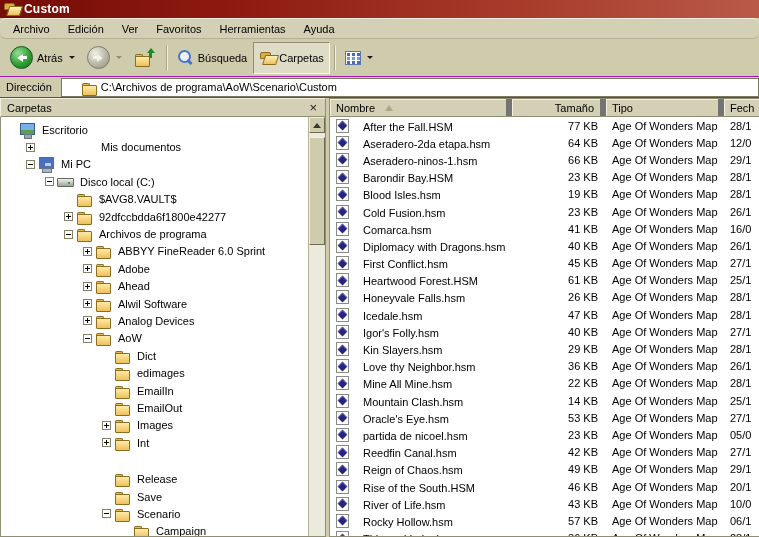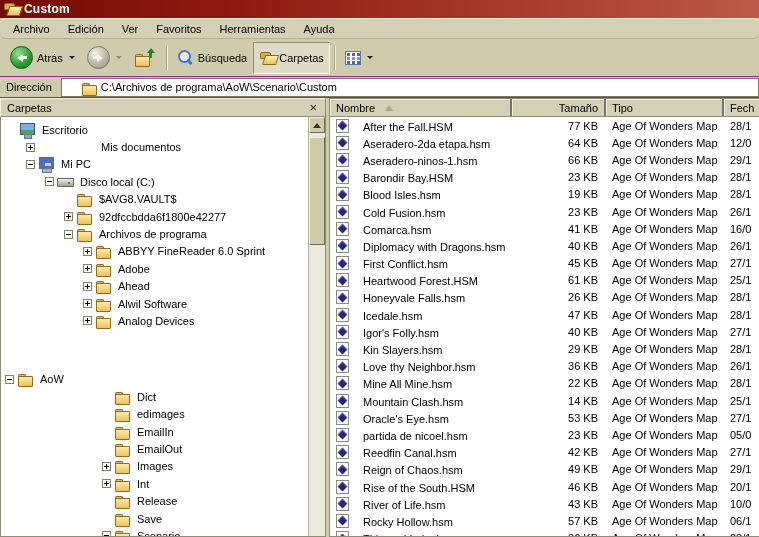--- a/index.html
+++ b/index.html
@@ -112,21 +112,21 @@
   .vscroll { position:absolute; right:0; top:0; bottom:0; width:17px; background:#ece9dd; border-left:1px solid #b5b296; }
   .sb-btn { height:16px; background:#cfccae; border:1px solid; border-color:#f2f0e2 #6e6c52 #6e6c52 #f2f0e2;
     display:flex; align-items:center; justify-content:center; }
   .sb-up-glyph { width:0; height:0; border-left:4px solid transparent; border-right:4px solid transparent; border-bottom:5px solid #3a392b; }
   .sb-thumb { position:absolute; left:0; right:0; top:20px; height:108px; background:#cfccae;
     border:1px solid; border-color:#f2f0e2 #6e6c52 #6e6c52 #f2f0e2; }
 
   
   .right-panel { flex:1; display:flex; flex-direction:column; background:#fff; border:1px solid #8f8d73; min-height:0; }
   .list-header { height:18px; flex:0 0 18px; display:flex; background:#d3d0b5; border-bottom:1px solid #8f8d73; }
-  .col { display:flex; align-items:center; padding:0 6px; border-right:2px solid #737373;
+  .col { display:flex; align-items:center; padding:0 6px; border-right:6px solid #737373;
     box-shadow:inset 1px 1px 0 #f2f0e2; height:100%; }
   .col.c-size { justify-content:flex-end;padding-left:32px; }
   .sort-arrow { width:0; height:0; border-left:4px solid transparent; border-right:4px solid transparent;
     border-bottom:6px solid #a9a68a; margin-left:10px; }
   .c-name { width:182px; flex:0 0 182px; }
   .c-size { width:94px; flex:0 0 94px; }
   .c-type { width:118px; flex:0 0 118px; }
   .c-date { flex:1; }
   .rows { flex:1; overflow:hidden; }
   .list-row { height:17.2px; display:flex; align-items:center; white-space:nowrap; }
@@ -289,21 +289,21 @@
               <span class="icon i-folder"></span>
               <span class="tree-label">Alwil Software</span>
             </div>
             <div class="tree-row" style="padding-left: 78px;">
               <span class="exp-slot">
                 <span class="exp plus"></span>
               </span>
               <span class="icon i-folder"></span>
               <span class="tree-label">Analog Devices</span>
             </div>
-            <div class="tree-row" style=" margin-top: 41px;">
+            <div class="tree-row" style="padding-left: 78px;">
               <span class="exp-slot">
                 <span class="exp minus"></span>
               </span>
               <span class="icon i-folder"></span>
               <span class="tree-label">AoW</span>
             </div>
             <div class="tree-row" style="padding-left: 97px;">
               <span class="exp-slot"></span>
               <span class="icon i-folder"></span>
               <span class="tree-label">Dict</span>
@@ -330,21 +330,21 @@
               <span class="icon i-folder"></span>
               <span class="tree-label">Images</span>
             </div>
             <div class="tree-row" style="padding-left: 97px;">
               <span class="exp-slot">
                 <span class="exp plus"></span>
               </span>
               <span class="icon i-folder"></span>
               <span class="tree-label">Int</span>
             </div>
-            <div class="tree-row" style="padding-left: 97px;">
+            <div class="tree-row" style="padding-left: 97px; margin-top: 19px;">
               <span class="exp-slot"></span>
               <span class="icon i-folder"></span>
               <span class="tree-label">Release</span>
             </div>
             <div class="tree-row" style="padding-left: 97px;">
               <span class="exp-slot"></span>
               <span class="icon i-folder"></span>
               <span class="tree-label">Save</span>
             </div>
             <div class="tree-row" style="padding-left: 97px;">

